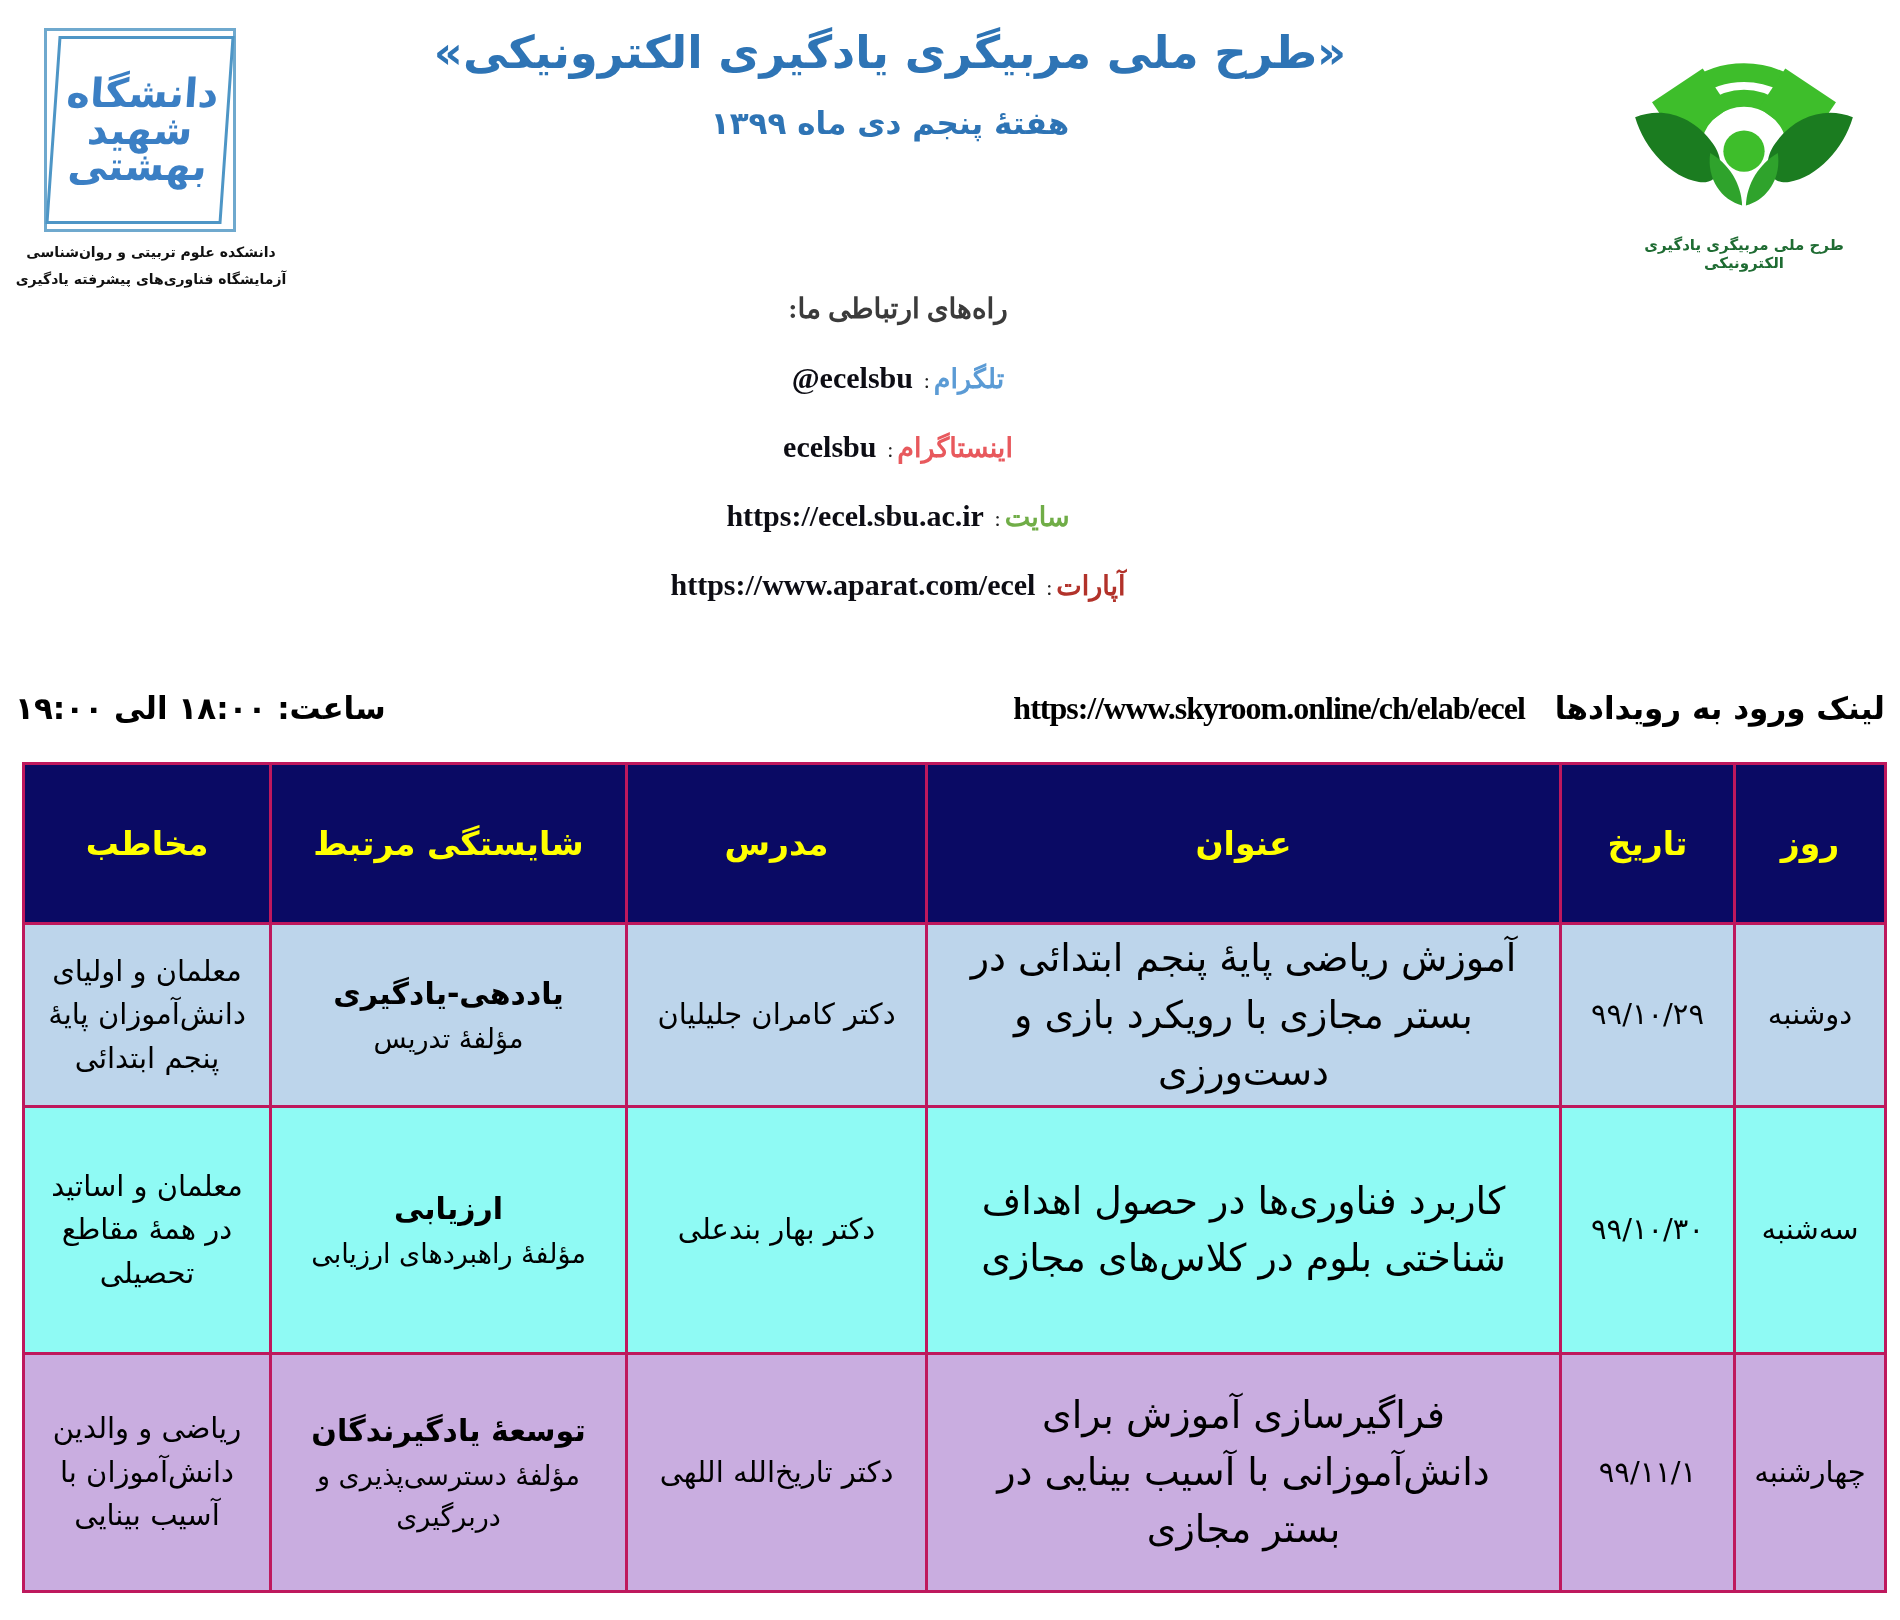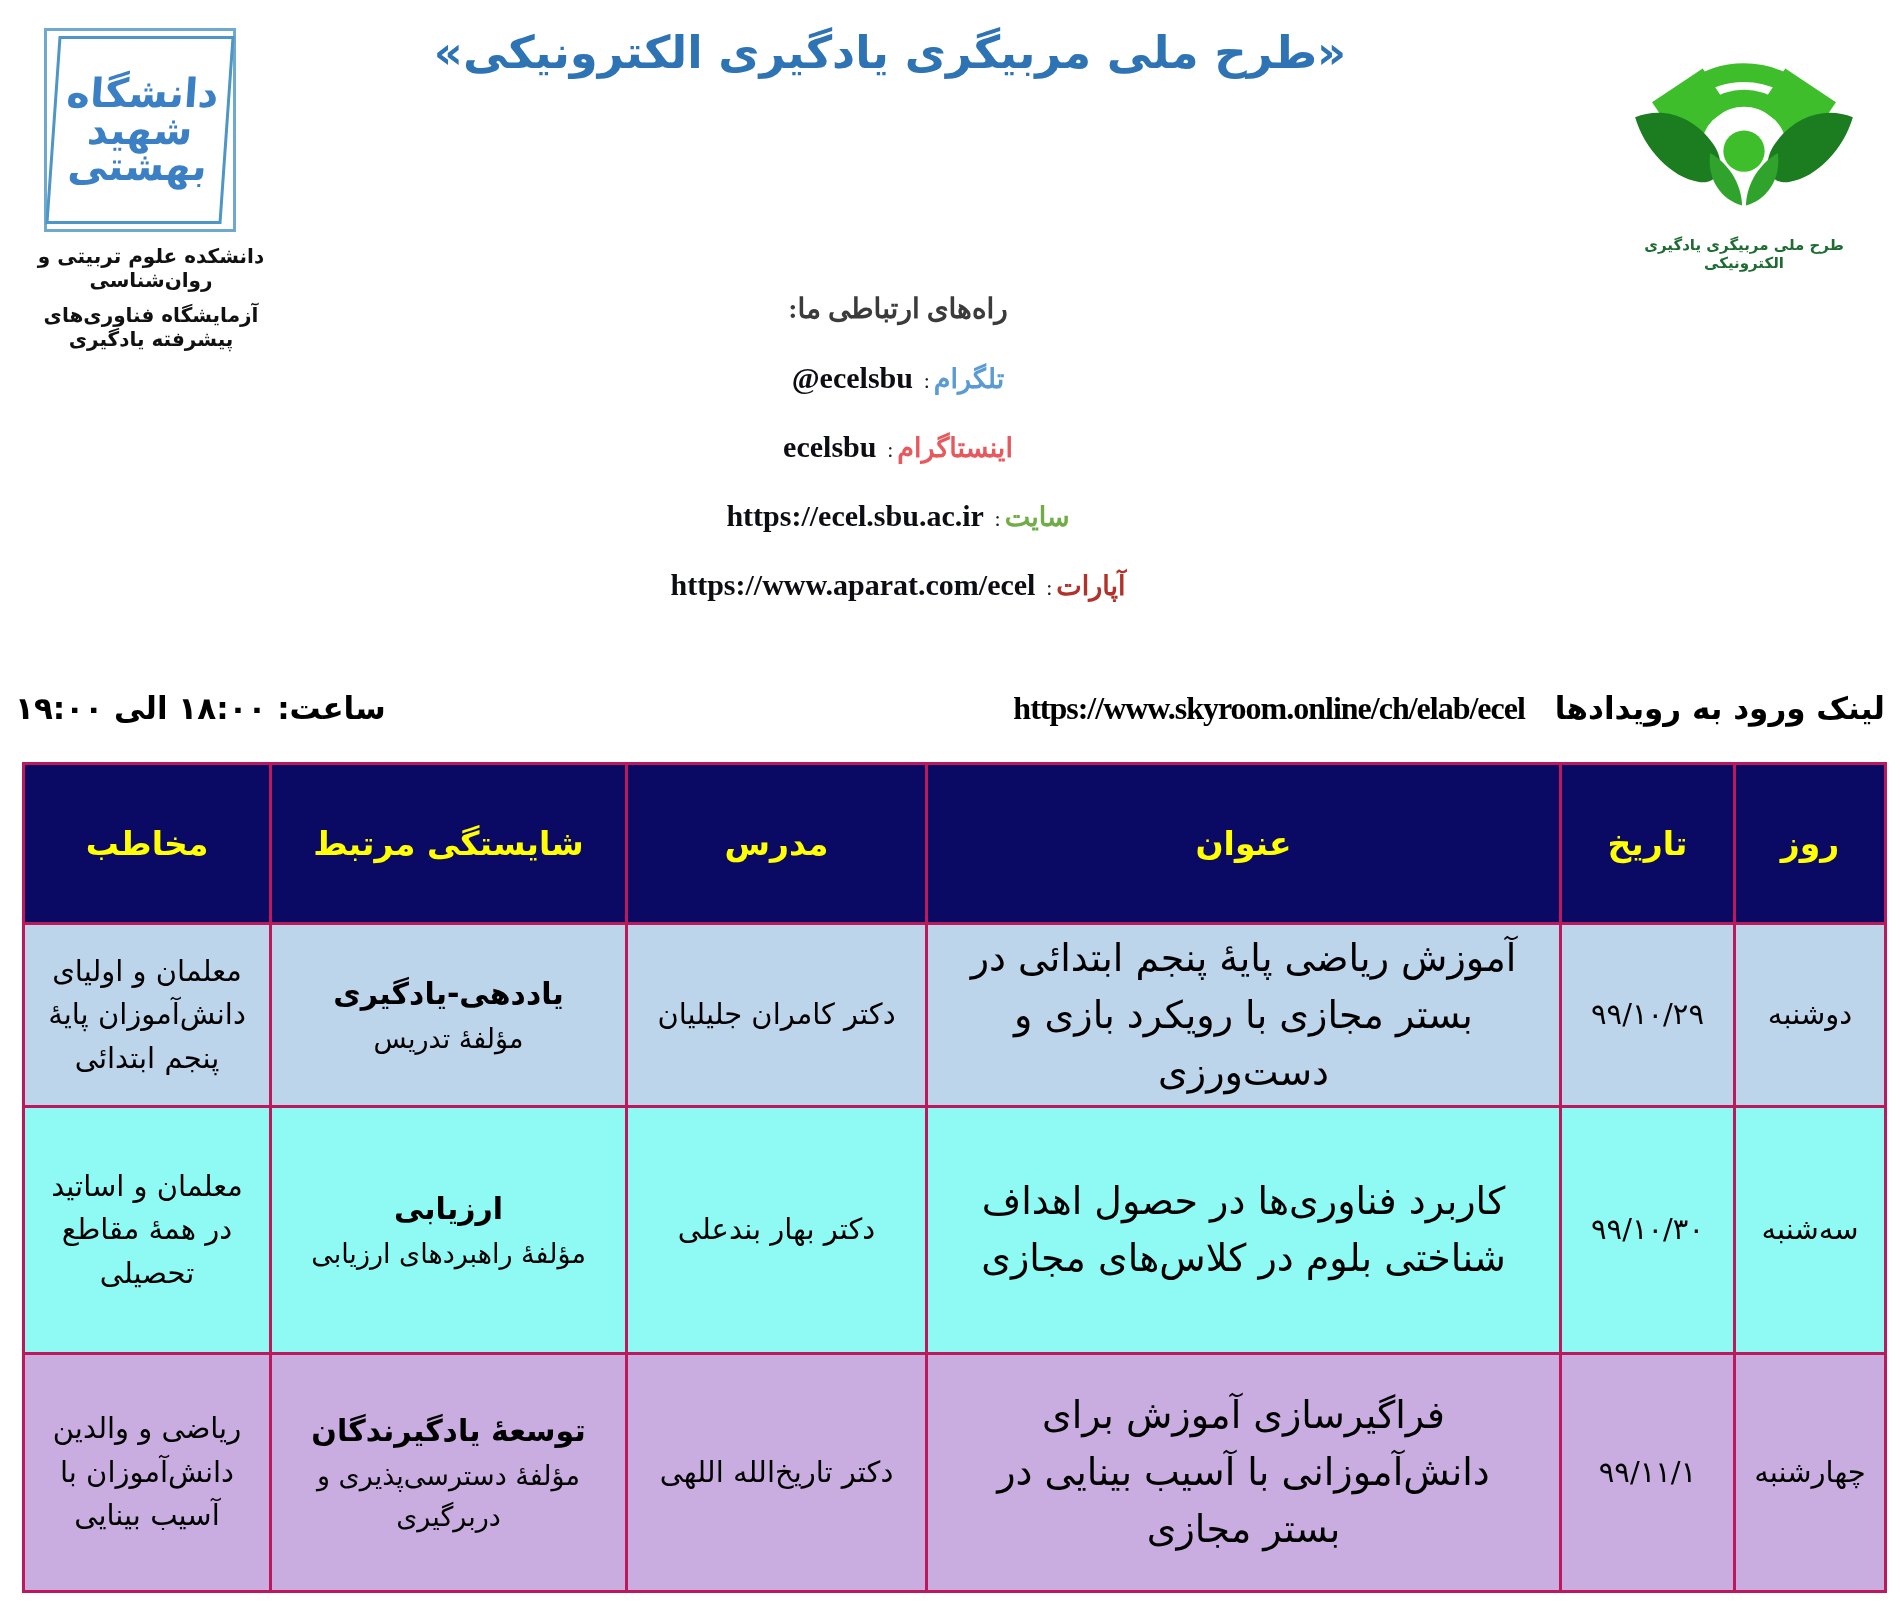--- a/index.html
+++ b/index.html
@@ -15,21 +15,21 @@
     border:3px solid #6FA9CE; padding:5px; background:#fff;
   }
   .sbu-logo-inner {
     width:100%; height:100%; border:3px solid #4E96C6;
     display:flex; flex-direction:column; align-items:center; justify-content:center;
     color:#3B7FC4; font-weight:bold; line-height:0.92;
     transform:skewX(-4deg);
   }
   .sbu-logo-inner span { display:block; font-size:40px; }
   .faculty-captions { position:absolute; left:0; top:244px; width:302px; text-align:center; }
-  .faculty-captions .line { font-size:20px; font-weight:bold; color:#111; }
+  .faculty-captions .line { font-size:14px; font-weight:bold; color:#111; }
   .faculty-captions .line + .line { margin-top:11px; }
 
   
   .center-head { position:absolute; left:355px; top:26px; width:1070px; text-align:center; }
   .main-title { font-size:45px; font-weight:bold; }
   .subtitle   { font-size:31px; font-weight:bold; margin-top:26px; }
 
   
   .program-logo { position:absolute; left:1608px; top:14px; width:272px; text-align:center; }
   .logo-caption { font-size:15px; font-weight:bold; margin-top:0; }
@@ -77,20 +77,21 @@
     <span>بهشتی</span>
   </div>
 </div>
 <div class="faculty-captions">
   <div class="line">دانشکده علوم تربیتی و روان‌شناسی</div>
   <div class="line">آزمایشگاه فناوری‌های پیشرفته یادگیری</div>
 </div>
 
 <div class="center-head">
   <div class="main-title" style="color: rgb(46, 116, 181);">«طرح ملی مربیگری یادگیری الکترونیکی»</div>
+  <div class="subtitle" style="color: rgb(46, 116, 181);">هفتهٔ پنجم دی ماه ۱۳۹۹</div>
 </div>
 
 <div class="program-logo">
   <svg width="244" height="218" viewBox="0 0 260 232">
 
     <path d="M 40 132 A 93 93 0 0 1 220 132" fill="none" stroke="#3EBE2B" stroke-width="20"></path>
     <path d="M 77 130 A 55 55 0 0 1 183 130" fill="none" stroke="#3EBE2B" stroke-width="18"></path>
     <circle cx="130" cy="146" r="22" fill="#3EBE2B"></circle>
 
     <path d="M 32 94 L 86 58 L 114 100 L 62 138 Z" fill="#3EBE2B"></path>

